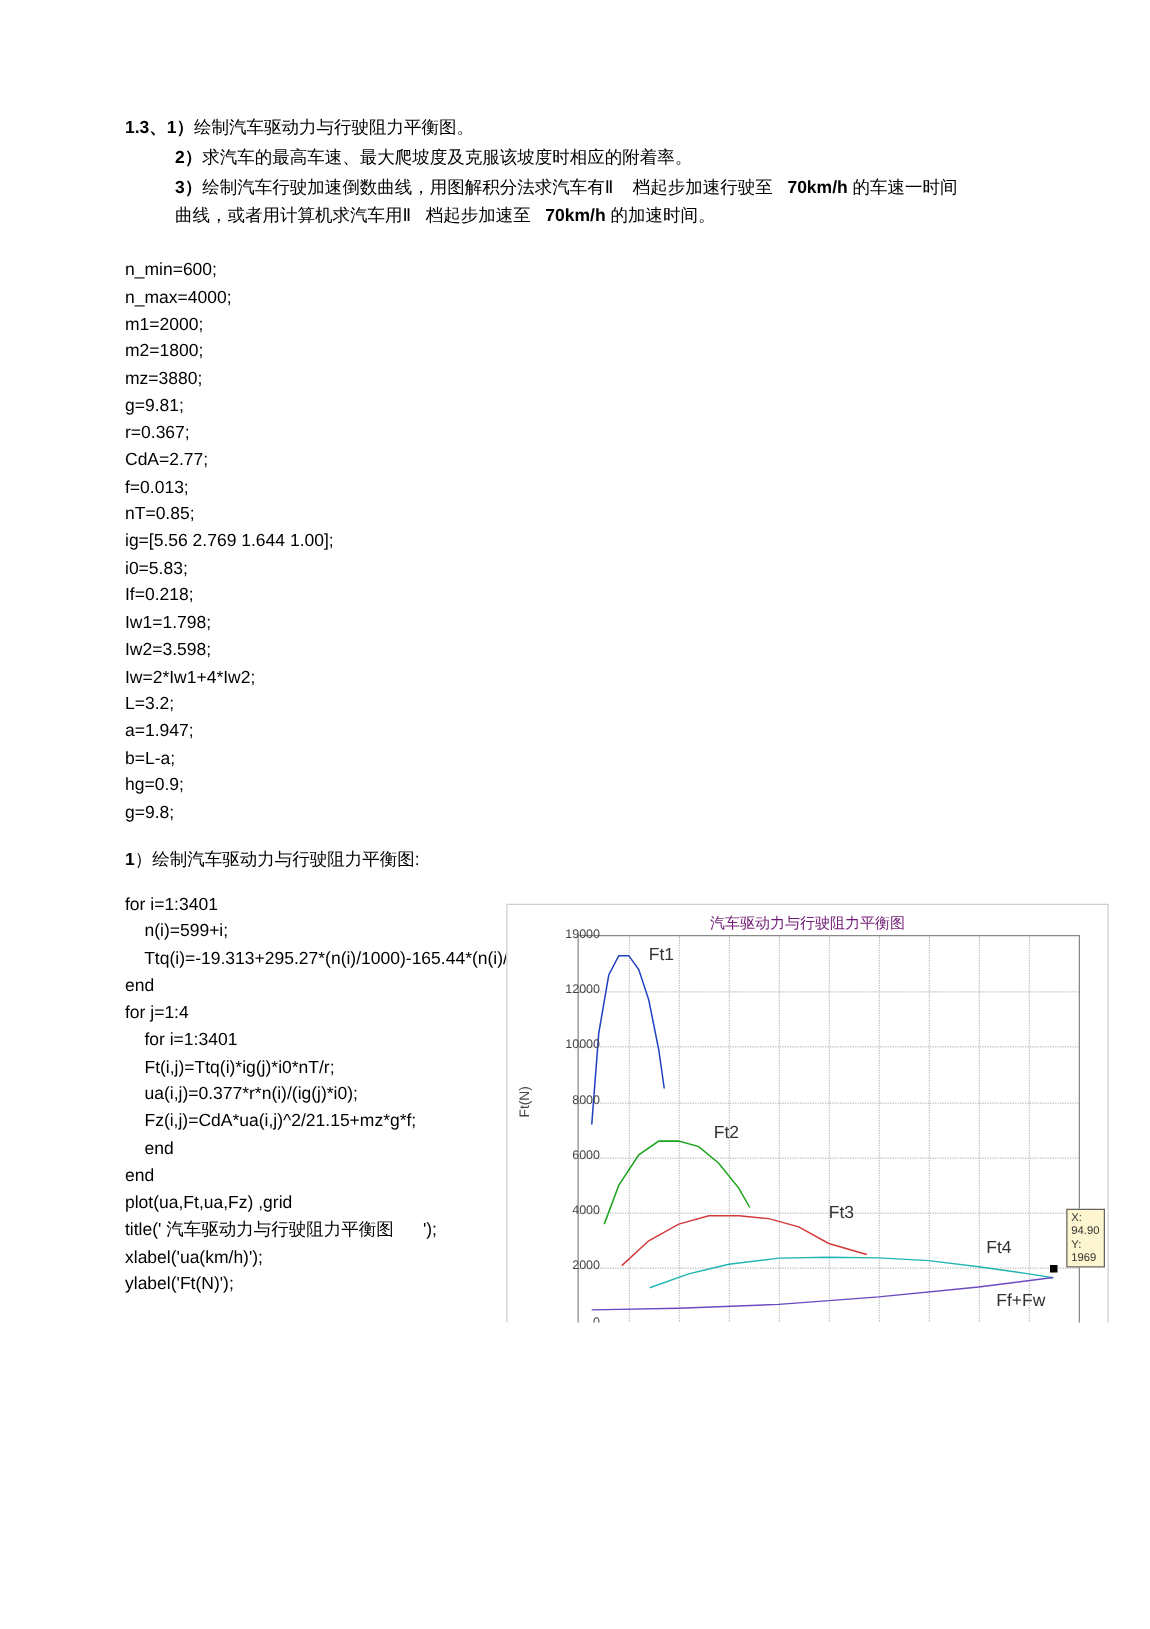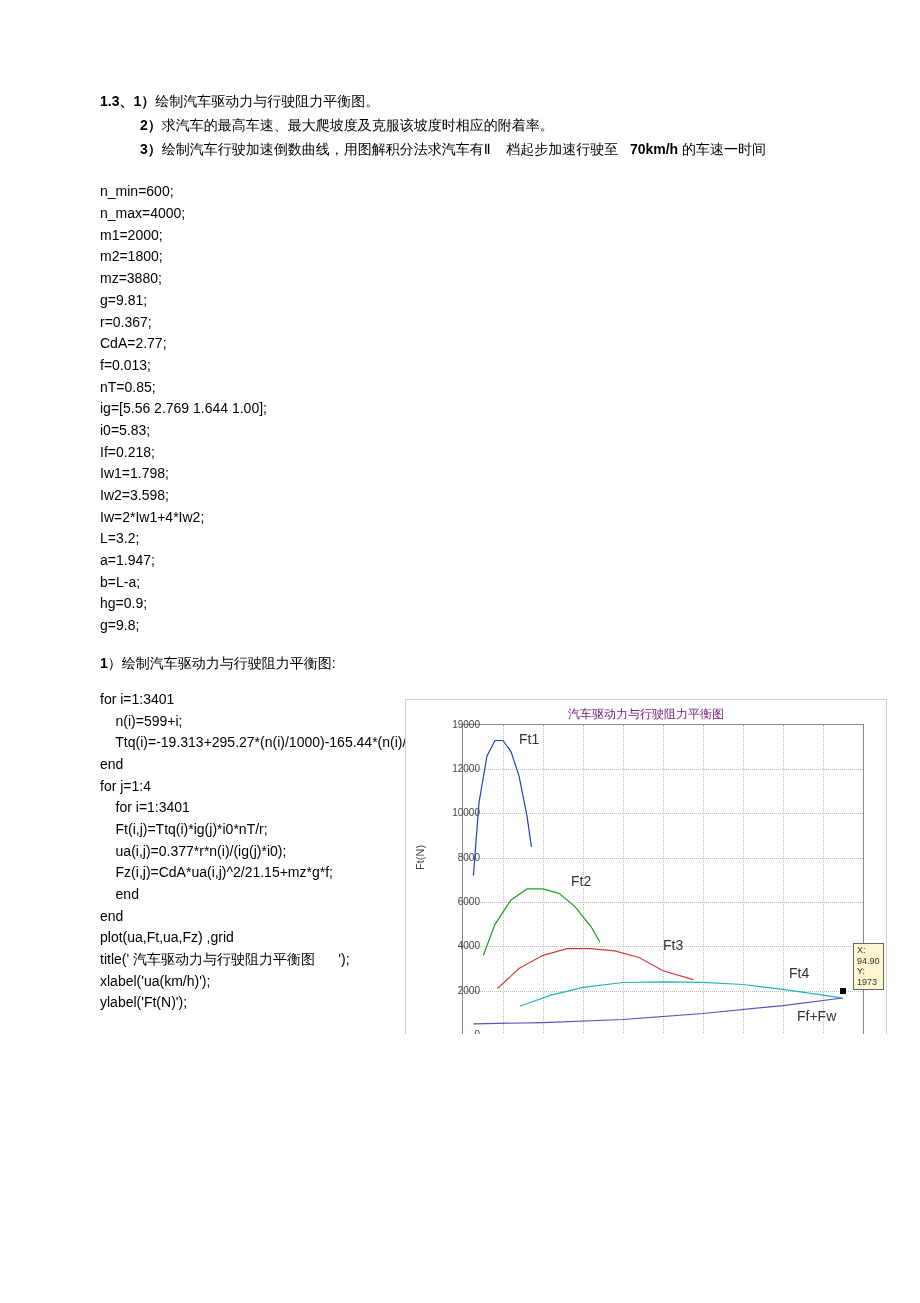--- a/index.html
+++ b/index.html
@@ -135,20 +135,23 @@
 
   <div class="header-block">
     <div class="header-line">
       <span class="bold">1.3、</span><span class="bold">1）</span><span>绘制汽车驱动力与行驶阻力平衡图。</span>
     </div>
     <div class="header-line indent-q">
       <span class="bold">2）</span><span>求汽车的最高车速、最大爬坡度及克服该坡度时相应的附着率。</span>
     </div>
     <div class="header-line indent-q">
       <span class="bold">3）</span><span>绘制汽车行驶加速倒数曲线，用图解积分法求汽车有Ⅱ</span>&nbsp;&nbsp;&nbsp;&nbsp;<span>档起步加速行驶至</span>&nbsp;&nbsp;&nbsp;<span class="bold">70km/h</span><span> 的车速一时间</span>
+    </div>
+    <div class="header-line indent-q2">
+      <span>曲线，或者用计算机求汽车用Ⅱ</span>&nbsp;&nbsp;&nbsp;<span>档起步加速至</span>&nbsp;&nbsp;&nbsp;<span class="bold">70km/h</span><span> 的加速时间。</span>
     </div>
   </div>
 
   <div class="code-block">n_min=600;
 n_max=4000;
 m1=2000;
 m2=1800;
 mz=3880;
 g=9.81;
 r=0.367;
@@ -214,21 +217,21 @@
           <path class="curve" stroke="#6a4ac0" d="M10.4,298.9 L80,297.6 L160,294.5 L240,288.5 L320,280.6 L379.6,273.0"></path>
         </svg>
         <div class="ann" style="left:56px;top:6px">Ft1</div>
         <div class="ann" style="left:108px;top:148px">Ft2</div>
         <div class="ann" style="left:200px;top:212px">Ft3</div>
         <div class="ann" style="left:326px;top:240px">Ft4</div>
         <div class="ann" style="left:334px;top:283px">Ff+Fw</div>
         <div class="marker-sq" style="left:377px;top:263px"></div>
         <div class="datatip" style="left:390px;top:218px">
           <div>X: 94.90</div>
-          <div>Y: 1973</div>
+          <div>Y: 1969</div>
         </div>
       </div>
       <div class="ytick" style="top:24px">19000</div>
       <div class="ytick" style="top:68.3px">12000</div>
       <div class="ytick" style="top:112.6px">10000</div>
       <div class="ytick" style="top:156.9px">8000</div>
       <div class="ytick" style="top:201.1px">6000</div>
       <div class="ytick" style="top:245.4px">4000</div>
       <div class="ytick" style="top:289.7px">2000</div>
       <div class="ytick" style="top:334px">0</div>

